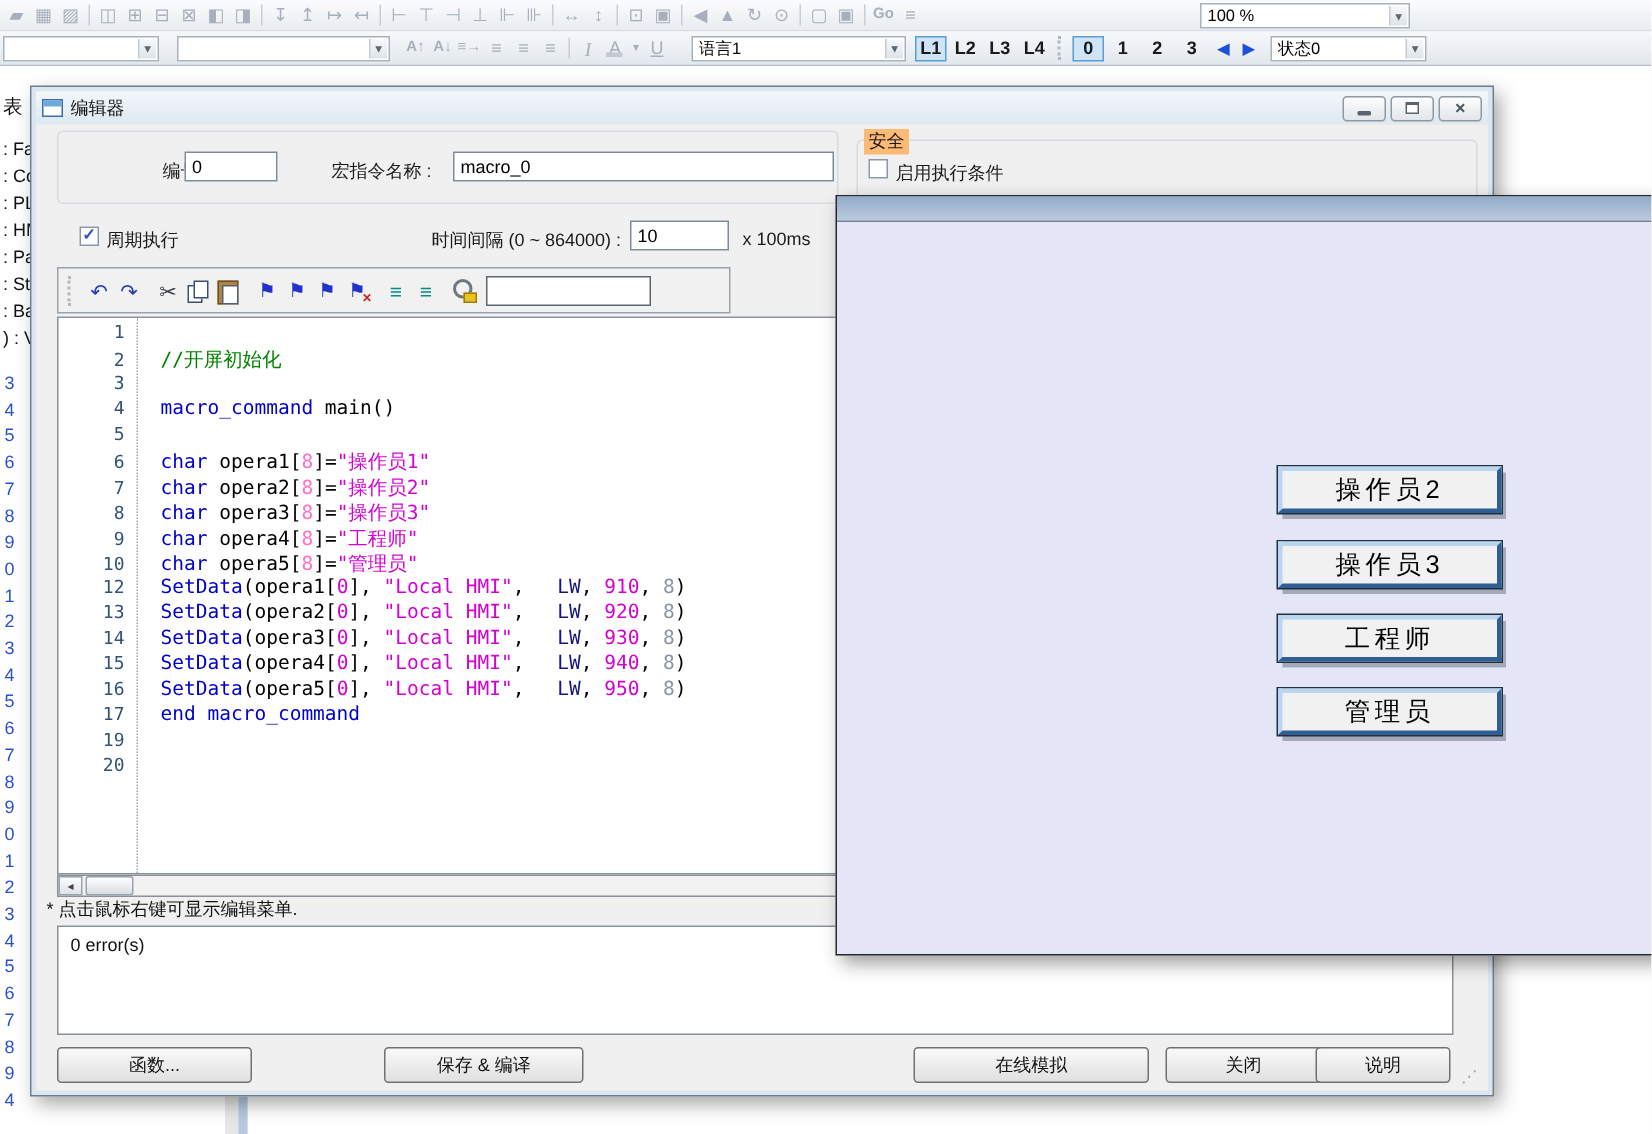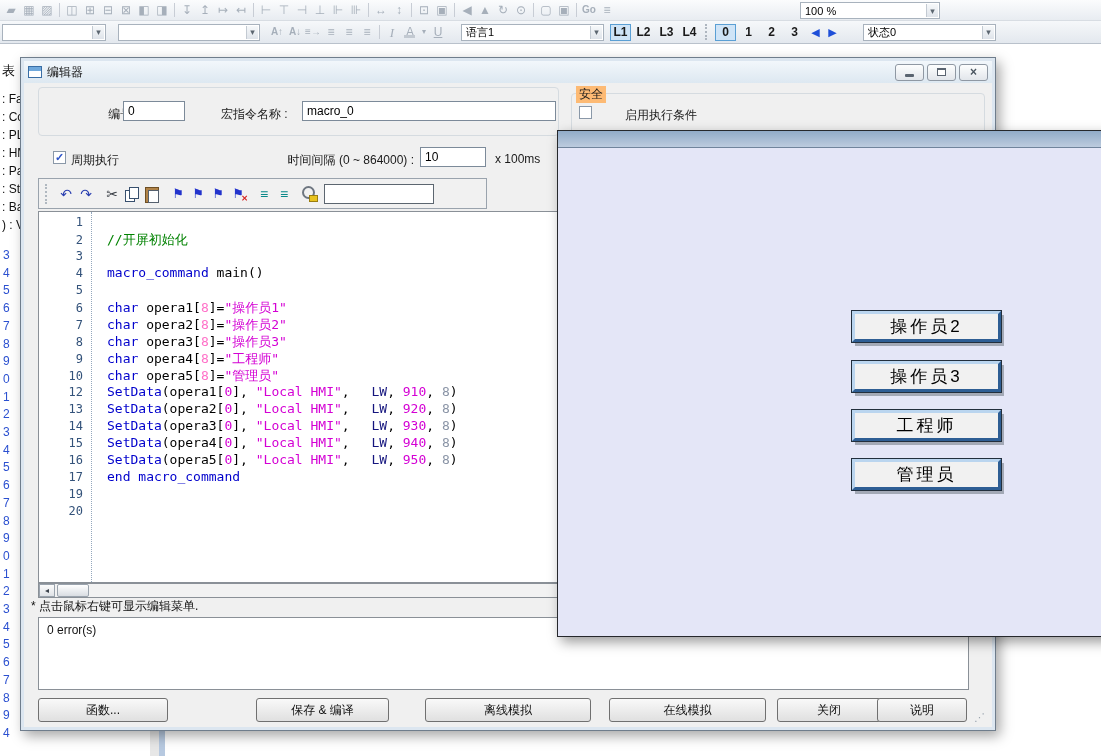--- a/index.html
+++ b/index.html
@@ -218,21 +218,21 @@
       </div>
     <span class="dots"></span>
     <div id="index-buttons" style="display:flex;align-items:center;">
         <span class="stbtn active">0</span>
         <span class="stbtn">1</span>
         <span class="stbtn">2</span>
         <span class="stbtn">3</span>
       </div>
     <span class="navarr">◀</span>
     <span class="navarr">▶</span>
-    <div class="combo" style="width:133px;margin-left:22px;">
+    <div class="combo" style="width:104px;margin-left:6px;">
       <span>状态0</span>
       <span class="arr">▾</span>
     </div>
   </div>
 
   <div id="sidebar">
     <div class="frag big" style="top:7px;">表</div>
   <div class="frag" style="top: 37px;">: Fa</div>
       <div class="frag" style="top: 55px;">: Co</div>
       <div class="frag" style="top: 73px;">: PL</div>
@@ -292,21 +292,21 @@
 
     <div class="groupbox" style="left:17px;top:29px;width:521px;height:49px;"></div>
     <div class="fld-label" style="left:60px;top:48px;width:58px;text-align:right;">编号 :</div>
     <input class="txt-input" style="left: 102px; top: 43px; width: 62px;" value="0">
     <div class="fld-label" style="left:200px;top:48px;">宏指令名称 :</div>
     <input class="txt-input" style="left: 281px; top: 43px; width: 254px;" value="macro_0">
 
     <div class="groupbox" style="left:550px;top:35px;width:414px;height:42px;"></div>
     <div class="gb-label" style="left:555px;top:28px;">安全</div>
     <span class="cb" style="left:558px;top:48px;"></span>
-    <div class="fld-label" style="left:604px;top:49px;">启用执行条件</div>
+    <div class="fld-label" style="left:576px;top:49px;">启用执行条件</div>
 
     <span class="cb" style="left:32px;top:93px;">✓</span>
     <div class="fld-label" style="left:50px;top:94px;">周期执行</div>
     <div class="fld-label" style="left:180px;top:94px;width:213px;text-align:right;">时间间隔 (0 ~ 864000) :</div>
     <input class="txt-input" style="left: 399px; top: 89px; width: 66px;" value="10">
     <div class="fld-label" style="left:474px;top:94px;">x 100ms</div>
 
     <div id="edit-toolbar">
       <span class="grip"></span>
       <span id="edit-toolbar-icons" style="display:flex;align-items:center;">
@@ -361,21 +361,20 @@
 
     <div id="hint-text">* 点击鼠标右键可显示编辑菜单.</div>
 
     <div id="error-box">
       <span>0 error(s)</span>
     </div>
 
     <div id="dlg-buttons">
         <div class="dlg-btn" style="left: 17px; width: 130px;">函数...</div>
         <div class="dlg-btn" style="left: 235px; width: 133px;">保存 &amp; 编译</div>
-        <div class="dlg-btn" style="left: 404px; width: 166px;">离线模拟</div>
         <div class="dlg-btn" style="left: 588px; width: 157px;">在线模拟</div>
         <div class="dlg-btn" style="left: 756px; width: 104px;">关闭</div>
         <div class="dlg-btn" style="left: 856px; width: 90px;">说明</div>
       </div>
     <span class="rgrip">⋰</span>
   </div>
 
   <div id="preview">
     <div id="preview-titlebar"></div>
       <div class="hmi-btn" style="top: 180.3px;">操作员2</div>

